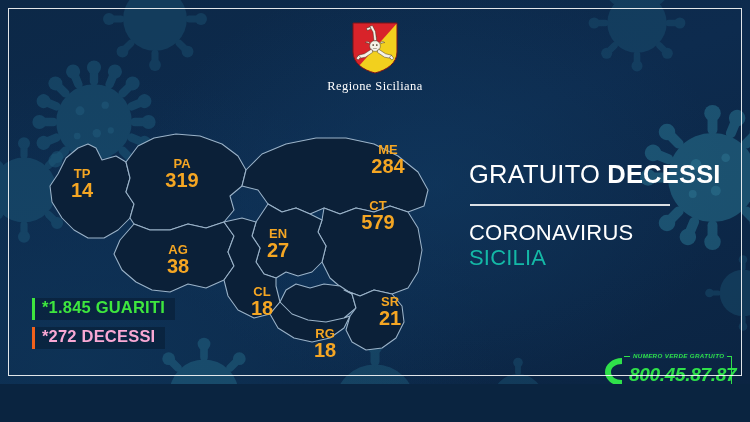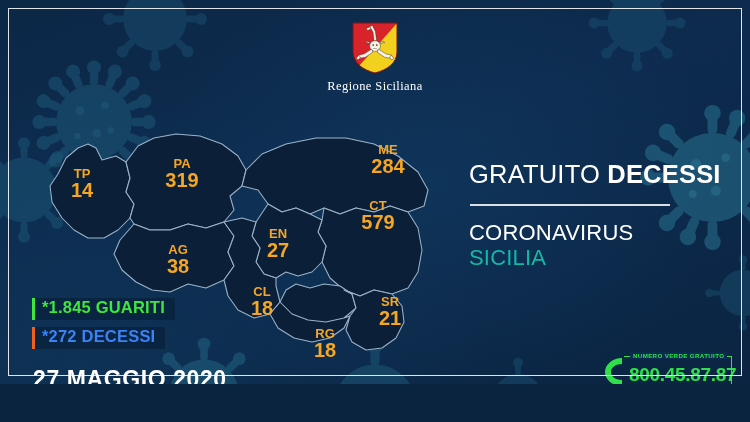--- a/index.html
+++ b/index.html
@@ -83,28 +83,28 @@
     height:22px;margin-bottom:7px;
     background:rgba(8,28,50,.55);
     padding-right:10px;
     width:max-content;
   }
   .stat .bar{width:3px;height:22px;margin-right:7px;flex:0 0 auto;}
   .stat .txt{font-size:16.5px;font-weight:bold;letter-spacing:.2px;white-space:nowrap;}
   .stat.recovered .bar{background:#3ee63e;}
   .stat.recovered .txt{color:#3ee63e;}
   .stat.deaths .bar{background:#f2611b;}
-  .stat.deaths .txt{color:#3b82f6;}
+  .stat.deaths .txt{color:#f9a8d4;}
   
   .date{
     position:absolute;left:33px;top:366px;
     font-size:23px;font-weight:bold;color:#ffffff;letter-spacing:.6px;
   }
   
-  .phone-box{position:absolute;left:600px;top:352px;width:132px;height:40px;}
+  .phone-box{position:absolute;left:600px;top:352px;width:132px;height:40px;font-style:italic;}
   .phone-frame{
     position:absolute;left:24px;top:4px;right:0;bottom:2px;
     border:1.5px solid #2fe04a;border-left:none;
   }
   .phone-icon{position:absolute;left:2px;top:4px;}
   .phone-label{
     position:absolute;left:30px;top:0px;
     background:#0d2b4e;padding:0 3px;
     font-size:6.2px;font-weight:bold;color:#2fe04a;letter-spacing:.35px;
     white-space:nowrap;
@@ -494,21 +494,20 @@
     <div class="stat recovered">
       <span class="bar"></span>
       <span class="txt">*1.845 GUARITI</span>
     </div>
     <div class="stat deaths">
       <span class="bar"></span>
       <span class="txt">*272 DECESSI</span>
     </div>
   </div>
 
-  <div class="date">27 MAGGIO 2020</div>
 
   <div class="phone-box">
     <div class="phone-frame"></div>
     <svg class="phone-icon" width="26" height="32" viewBox="0 0 26 32">
       <path d="M20,2 C10,2 3,9 3,16 C3,23 10,30 20,30 L20,24 C14,24 9,21 9,16 C9,11 14,8 20,8 Z" fill="#2fe04a"></path>
     </svg>
     <div class="phone-label">NUMERO VERDE GRATUITO</div>
     <div class="phone-num">800.45.87.87</div>
   </div>
 

